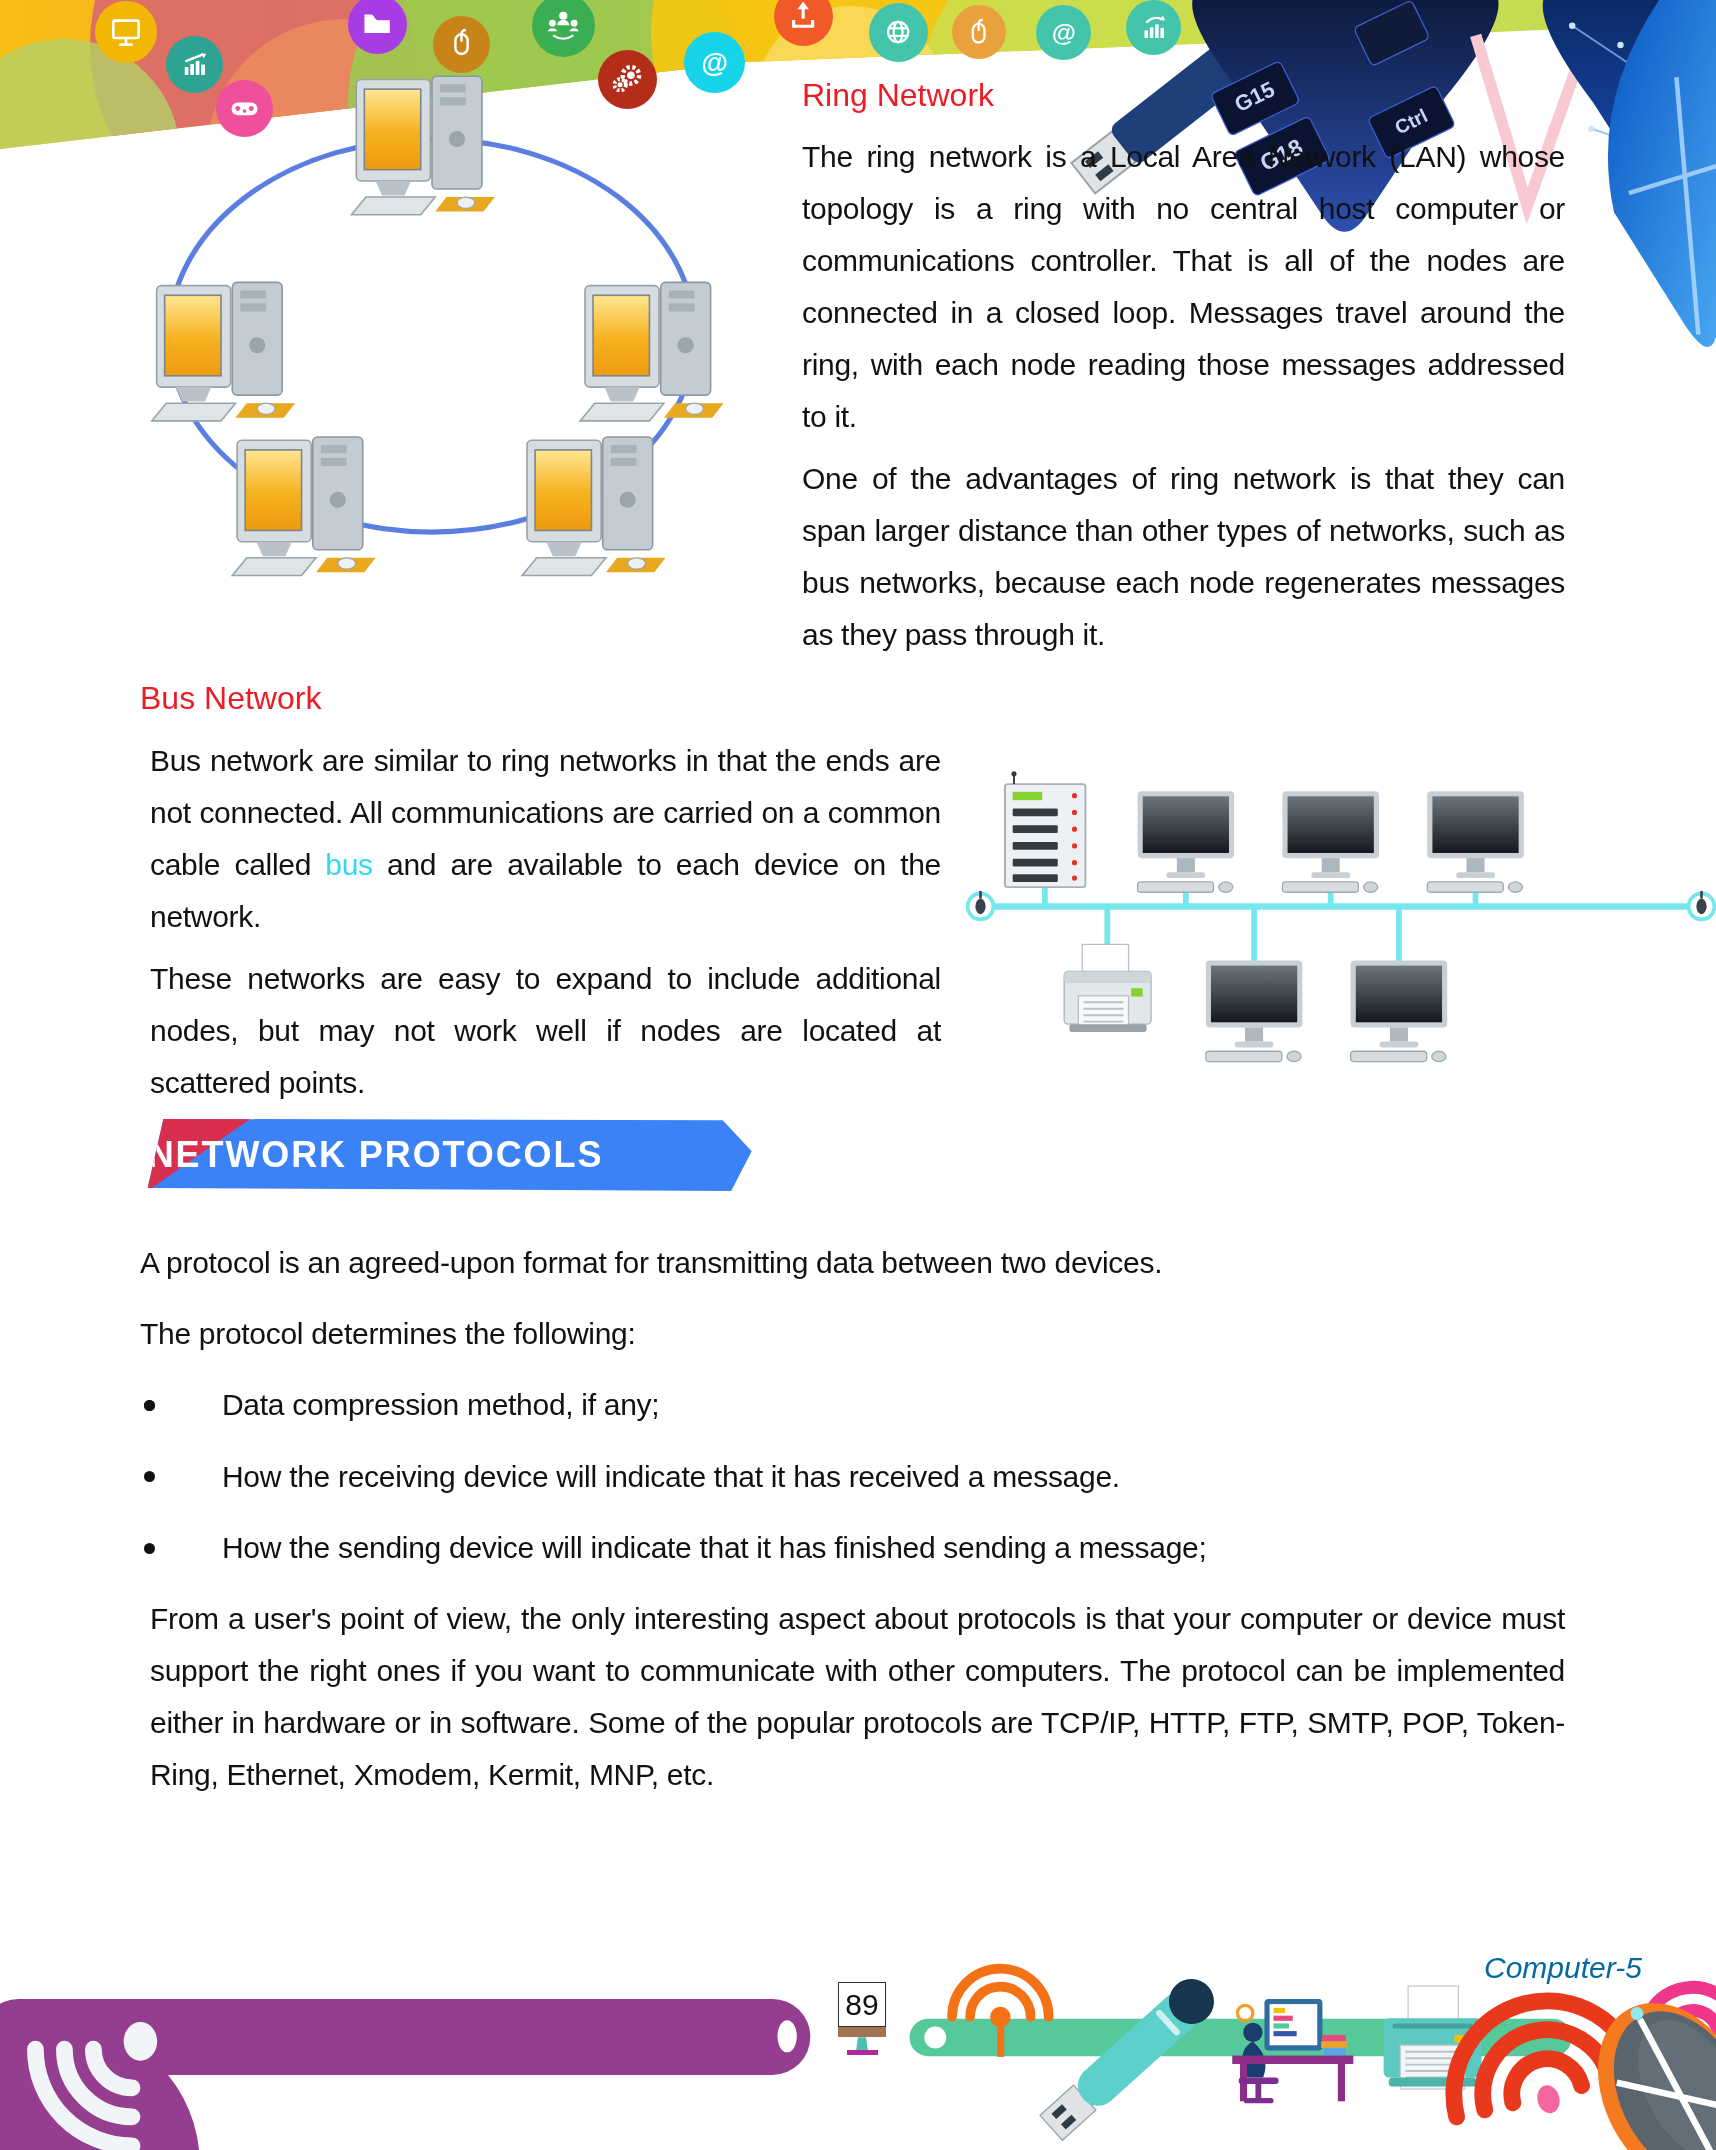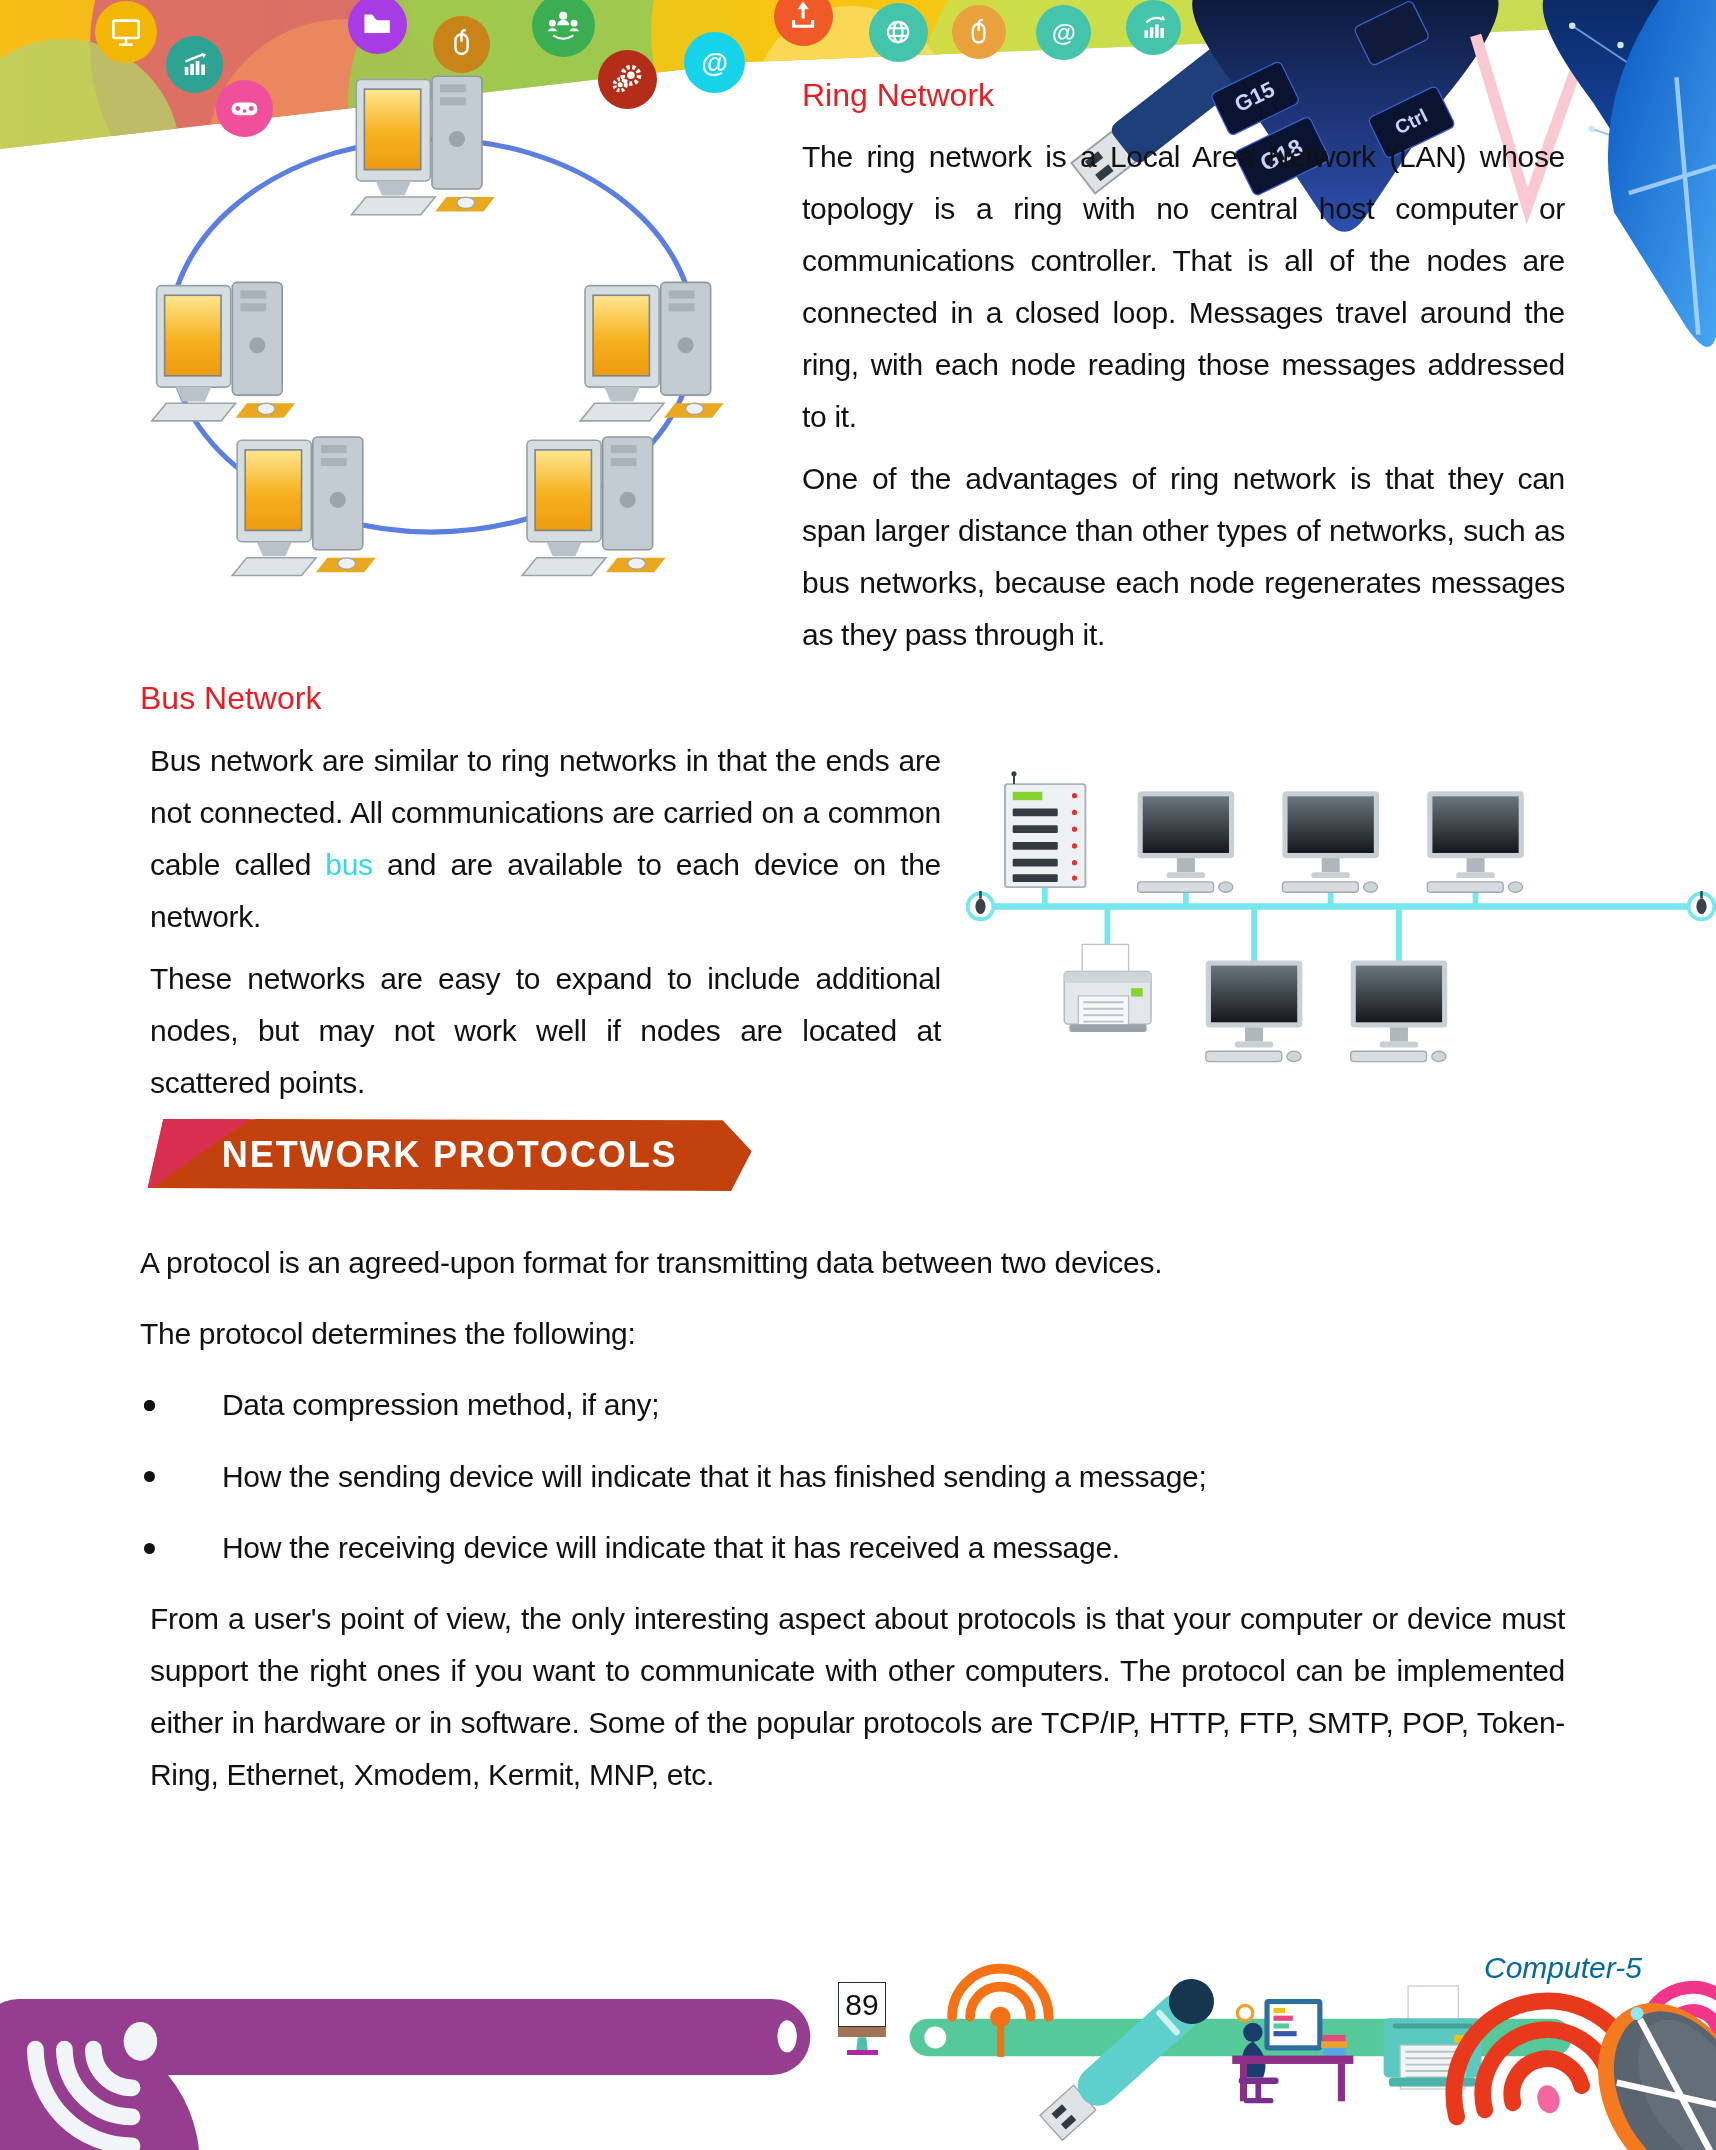--- a/index.html
+++ b/index.html
@@ -33,23 +33,23 @@
   .ring-float{float:left;width:662px;height:549px;}
   .ring-diagram{position:absolute;left:97px;top:52px;width:670px;height:580px;}
   .p-cont{margin-top:17px;}
 
   .bus-section{position:relative;padding:9px 141px 0 140px;}
   .bus-section h2.red{margin-bottom:18px;}
   .bus-text{width:791px;}
   .bus-diagram{position:absolute;left:966px;top:768px;width:750px;height:309px;}
 
   .protocols{padding:0 141px 0 140px;margin-top:10.3px;}
-  .banner{position:relative;width:604px;height:72px;margin:0 0 46px 7.7px;background:#c2410c;
+  .banner{position:relative;width:604px;height:72px;margin:0 0 46px 7.7px;background:#3b82f6;
           clip-path:polygon(2.6% 0,95.2% 2%,100% 45%,96.6% 100%,0 96%);
-          display:flex;align-items:center;justify-content:center;}
+          display:flex;align-items:center;}
   .banner::before{content:"";position:absolute;left:0;top:0;width:17%;height:100%;background:#D92F4F;
           clip-path:polygon(0 0,100% 0,0 100%);}
   .banner span{position:relative;color:#fff;font-size:36px;font-weight:bold;letter-spacing:1.9px;}
   p.proto{margin:0 0 19.3px 0;}
   ul.proto-list{list-style:none;margin:10.3px 0 19.3px 0;padding:0;}
   ul.proto-list li{position:relative;padding-left:82px;margin:0 0 19.3px 0;font-size:30px;line-height:52px;letter-spacing:-0.3px;}
   ul.proto-list li .dot{position:absolute;left:3.9px;top:20.6px;width:11px;height:11px;border-radius:50%;background:#111;}
 
   
   .footer-art{position:absolute;left:0;top:1946px;width:1716px;height:205px;}
@@ -387,22 +387,22 @@
 
   <section class="protocols">
     <div class="banner">
       <span>NETWORK PROTOCOLS</span>
     </div>
     <p class="body proto">A protocol is an agreed-upon format for transmitting data between two devices.</p>
     <p class="body proto">The protocol determines the following:</p>
     <ul class="proto-list">
       <li><span class="dot"></span></li>
       <li><span class="dot"></span><span>Data compression method, if any;</span></li>
+      <li><span class="dot"></span><span>How the receiving device will indicate that it has received a message.</span></li>
       <li><span class="dot"></span><span>How the sending device will indicate that it has finished sending a message;</span></li>
-      <li><span class="dot"></span><span>How the receiving device will indicate that it has received a message.</span></li>
     </ul>
     <p class="body">From a user's point of view, the only interesting aspect about protocols is that your computer or device must support the right ones if you want to communicate with other computers. The protocol can be implemented either in hardware or in software. Some of the popular protocols are TCP/IP, HTTP, FTP, SMTP, POP, Token-Ring, Ethernet, Xmodem, Kermit, MNP, etc.</p>
   </section>
 
   <svg class="footer-art" viewBox="0 0 2664 318">
 
     <rect x="-30" y="82" width="1288" height="118" rx="59" fill="#953D8E"></rect>
     <ellipse cx="1222" cy="140" rx="15" ry="25" fill="#fff"></ellipse>
     <g>
       <circle cx="92" cy="338" r="218" fill="#953D8E"></circle>

